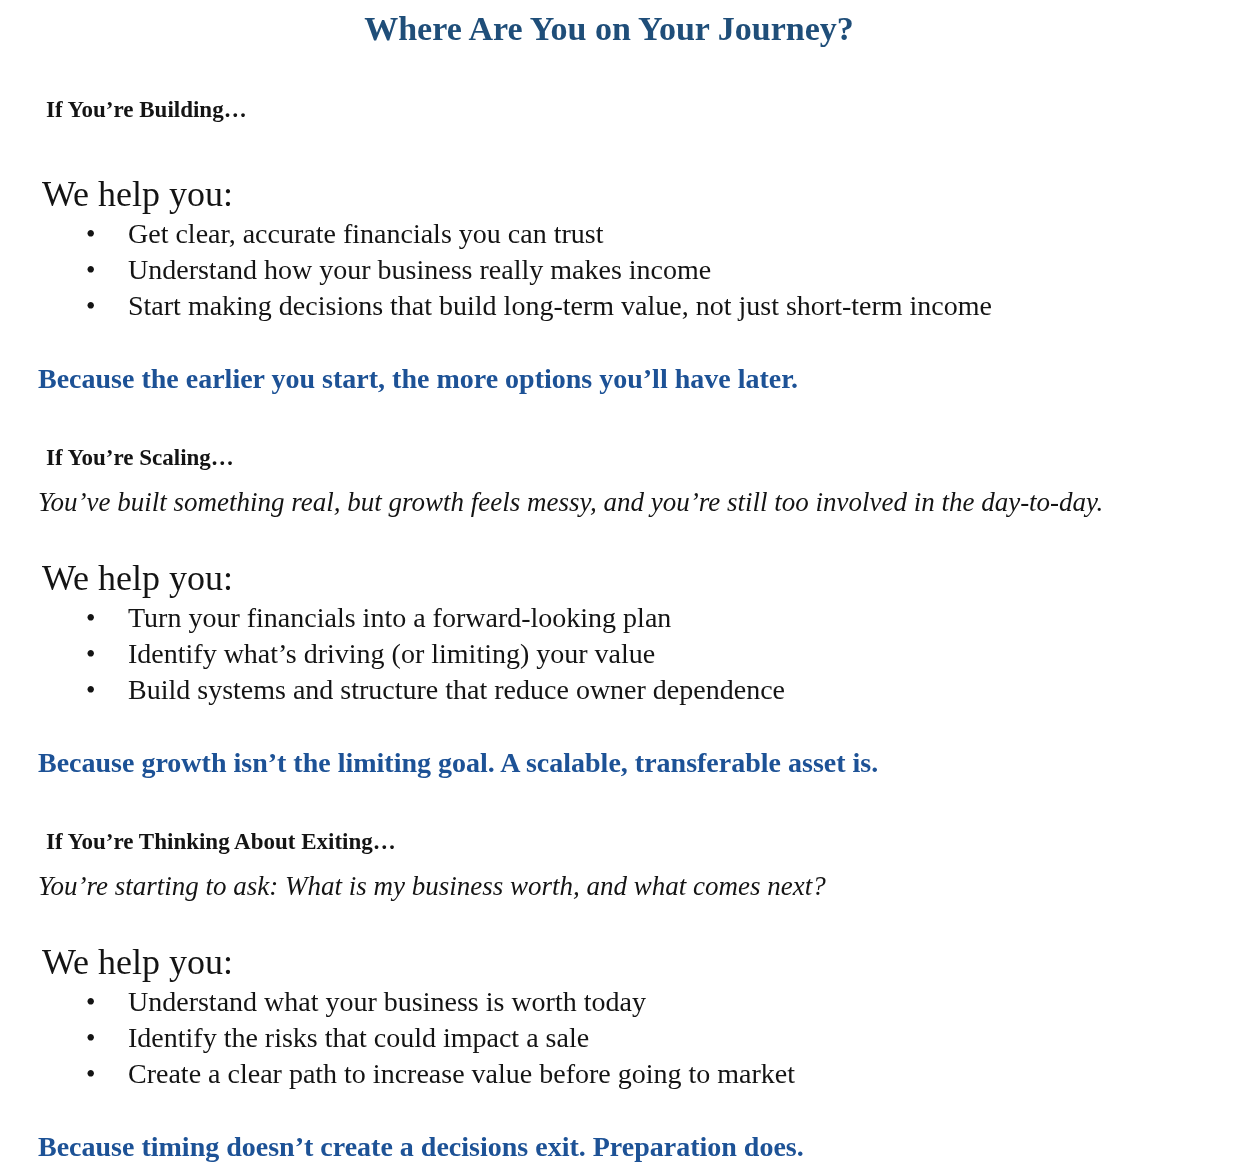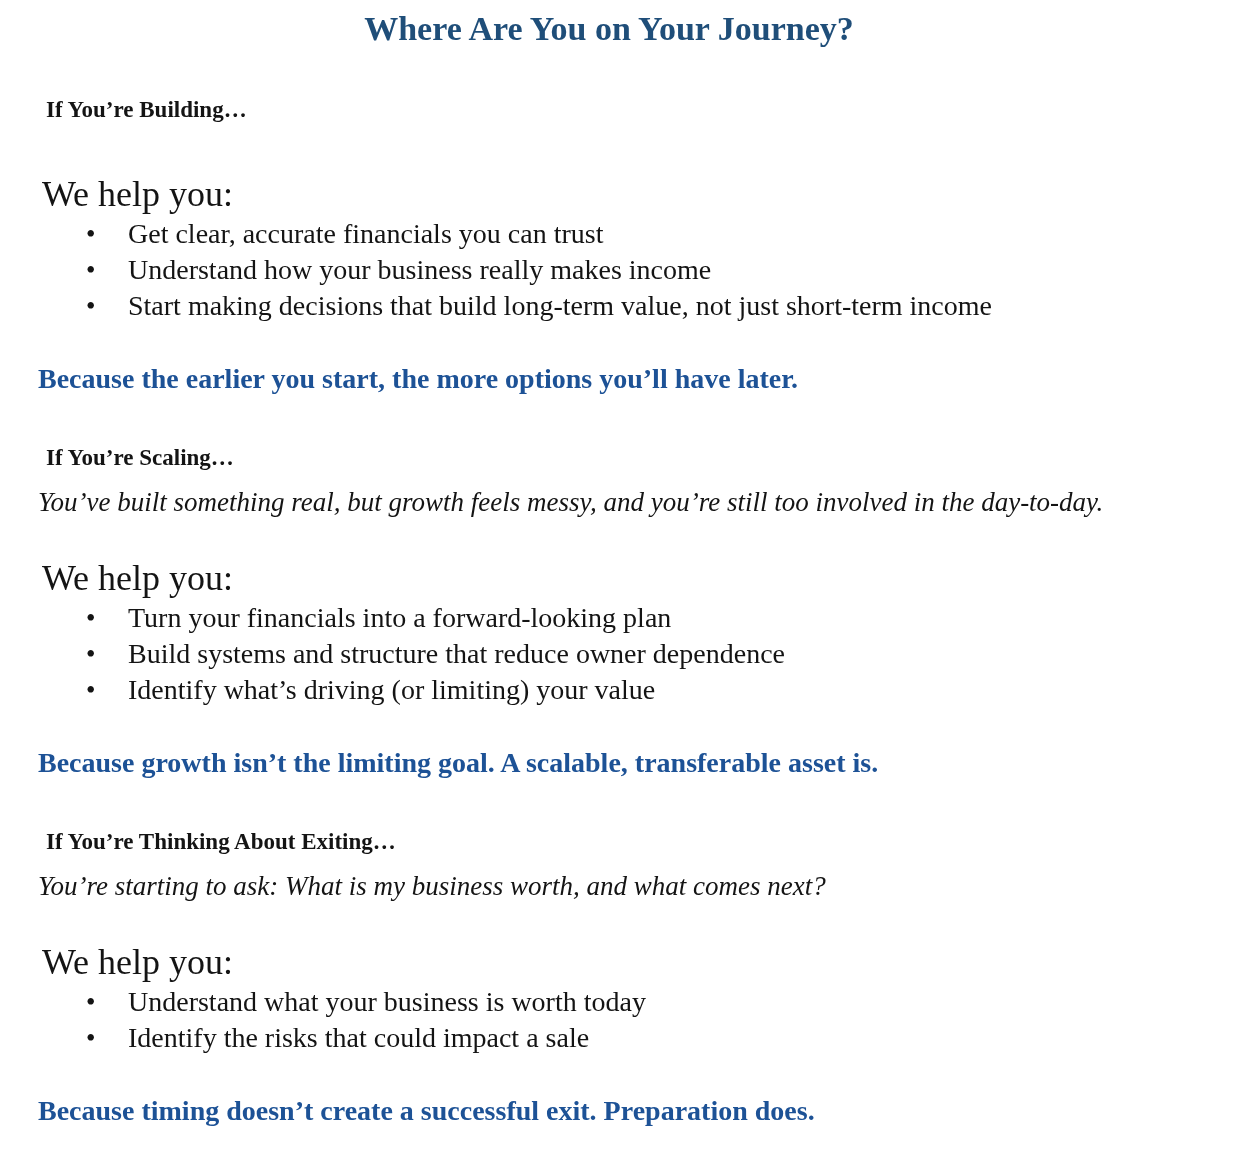--- a/index.html
+++ b/index.html
@@ -104,35 +104,36 @@
 
   <div class="gap-sm"></div>
 
   <section>
     <h2 class="section-heading">If You’re Scaling…</h2>
     <p class="section-subtitle">You’ve built something real, but growth feels messy, and you’re still too involved in the day-to-day.</p>
     <div class="gap"></div>
     <p class="lead">We help you:</p>
     <ul class="bullets">
       <li>Turn your financials into a forward-looking plan</li>
+      <li>Identify what’s driving (or limiting) your value</li>
       <li>Build systems and structure that reduce owner dependence</li>
-      <li>Identify what’s driving (or limiting) your value</li>
     </ul>
     <div class="gap"></div>
     <p class="tagline">Because growth isn’t the limiting goal. A scalable, transferable asset is.</p>
   </section>
 
   <div class="gap-sm"></div>
 
   <section>
     <h2 class="section-heading">If You’re Thinking About Exiting…</h2>
     <p class="section-subtitle">You’re starting to ask: What is my business worth, and what comes next?</p>
     <div class="gap"></div>
     <p class="lead">We help you:</p>
     <ul class="bullets">
       <li>Understand what your business is worth today</li>
       <li>Identify the risks that could impact a sale</li>
+      <li>Create a clear path to increase value before going to market</li>
     </ul>
     <div class="gap"></div>
-    <p class="tagline">Because timing doesn’t create a successful exit. Preparation does.</p>
+    <p class="tagline">Because timing doesn’t create a decisions exit. Preparation does.</p>
   </section>
 
 </div>
 
 </body></html>

